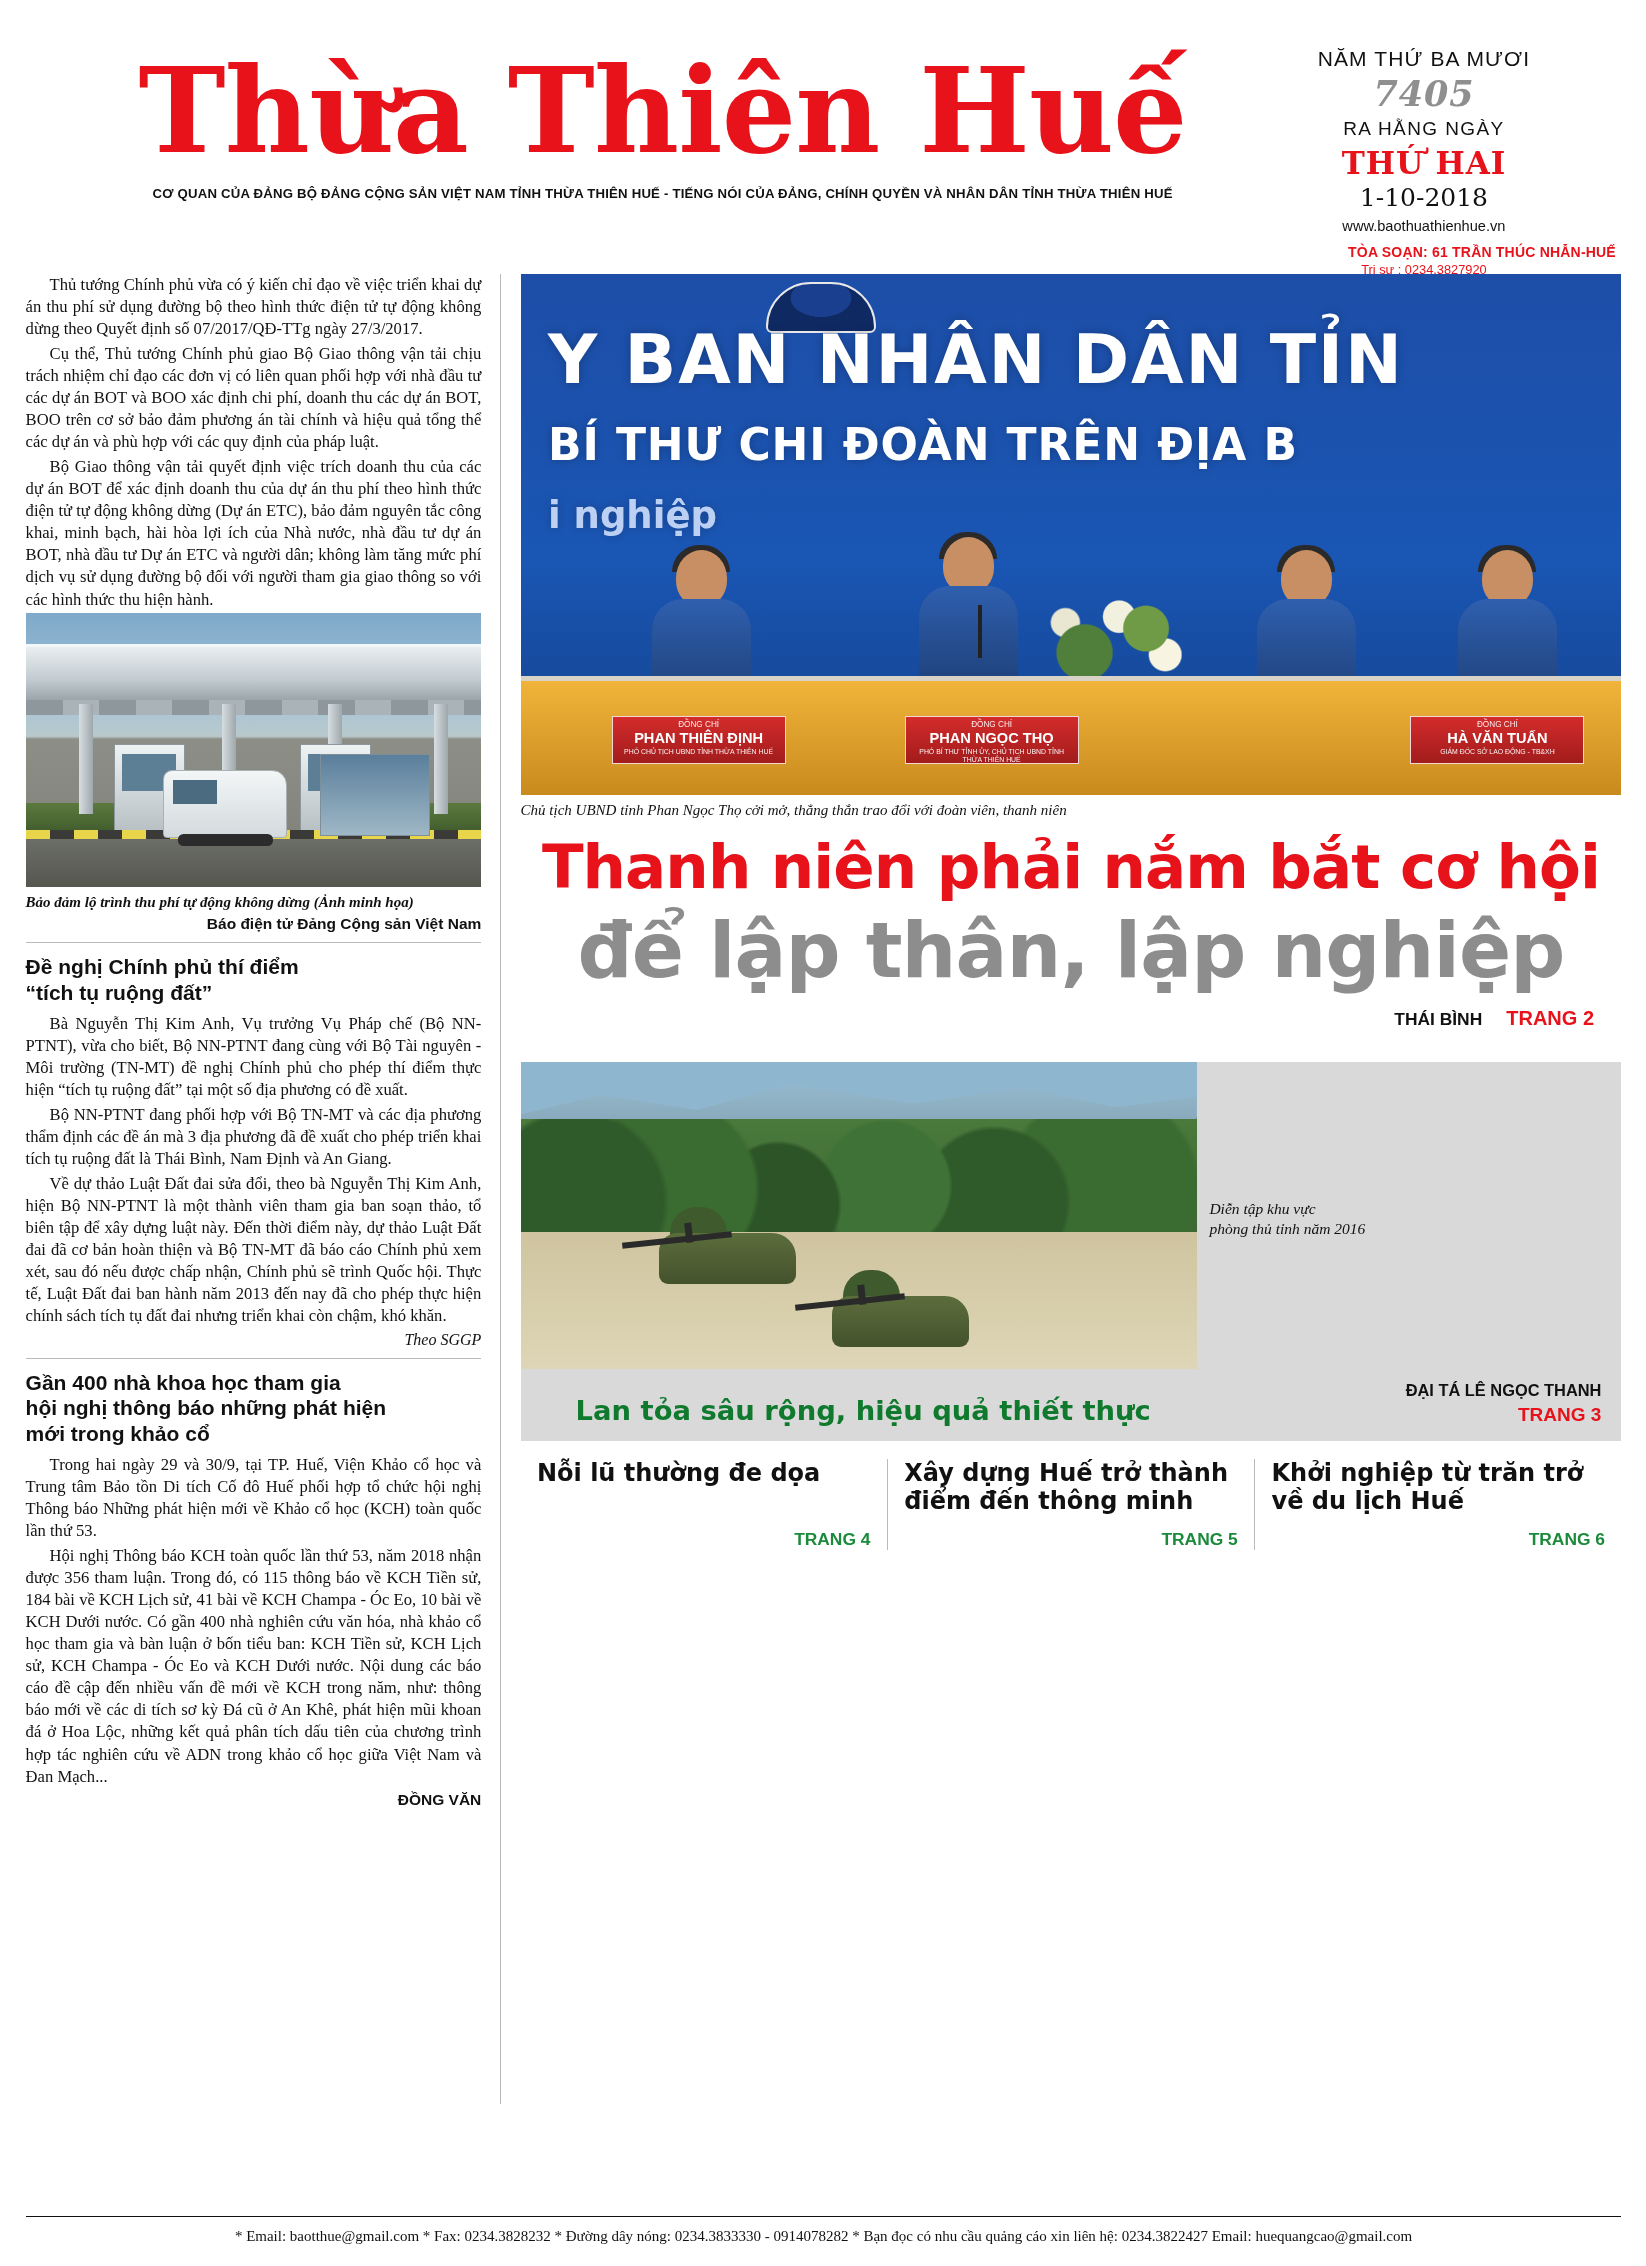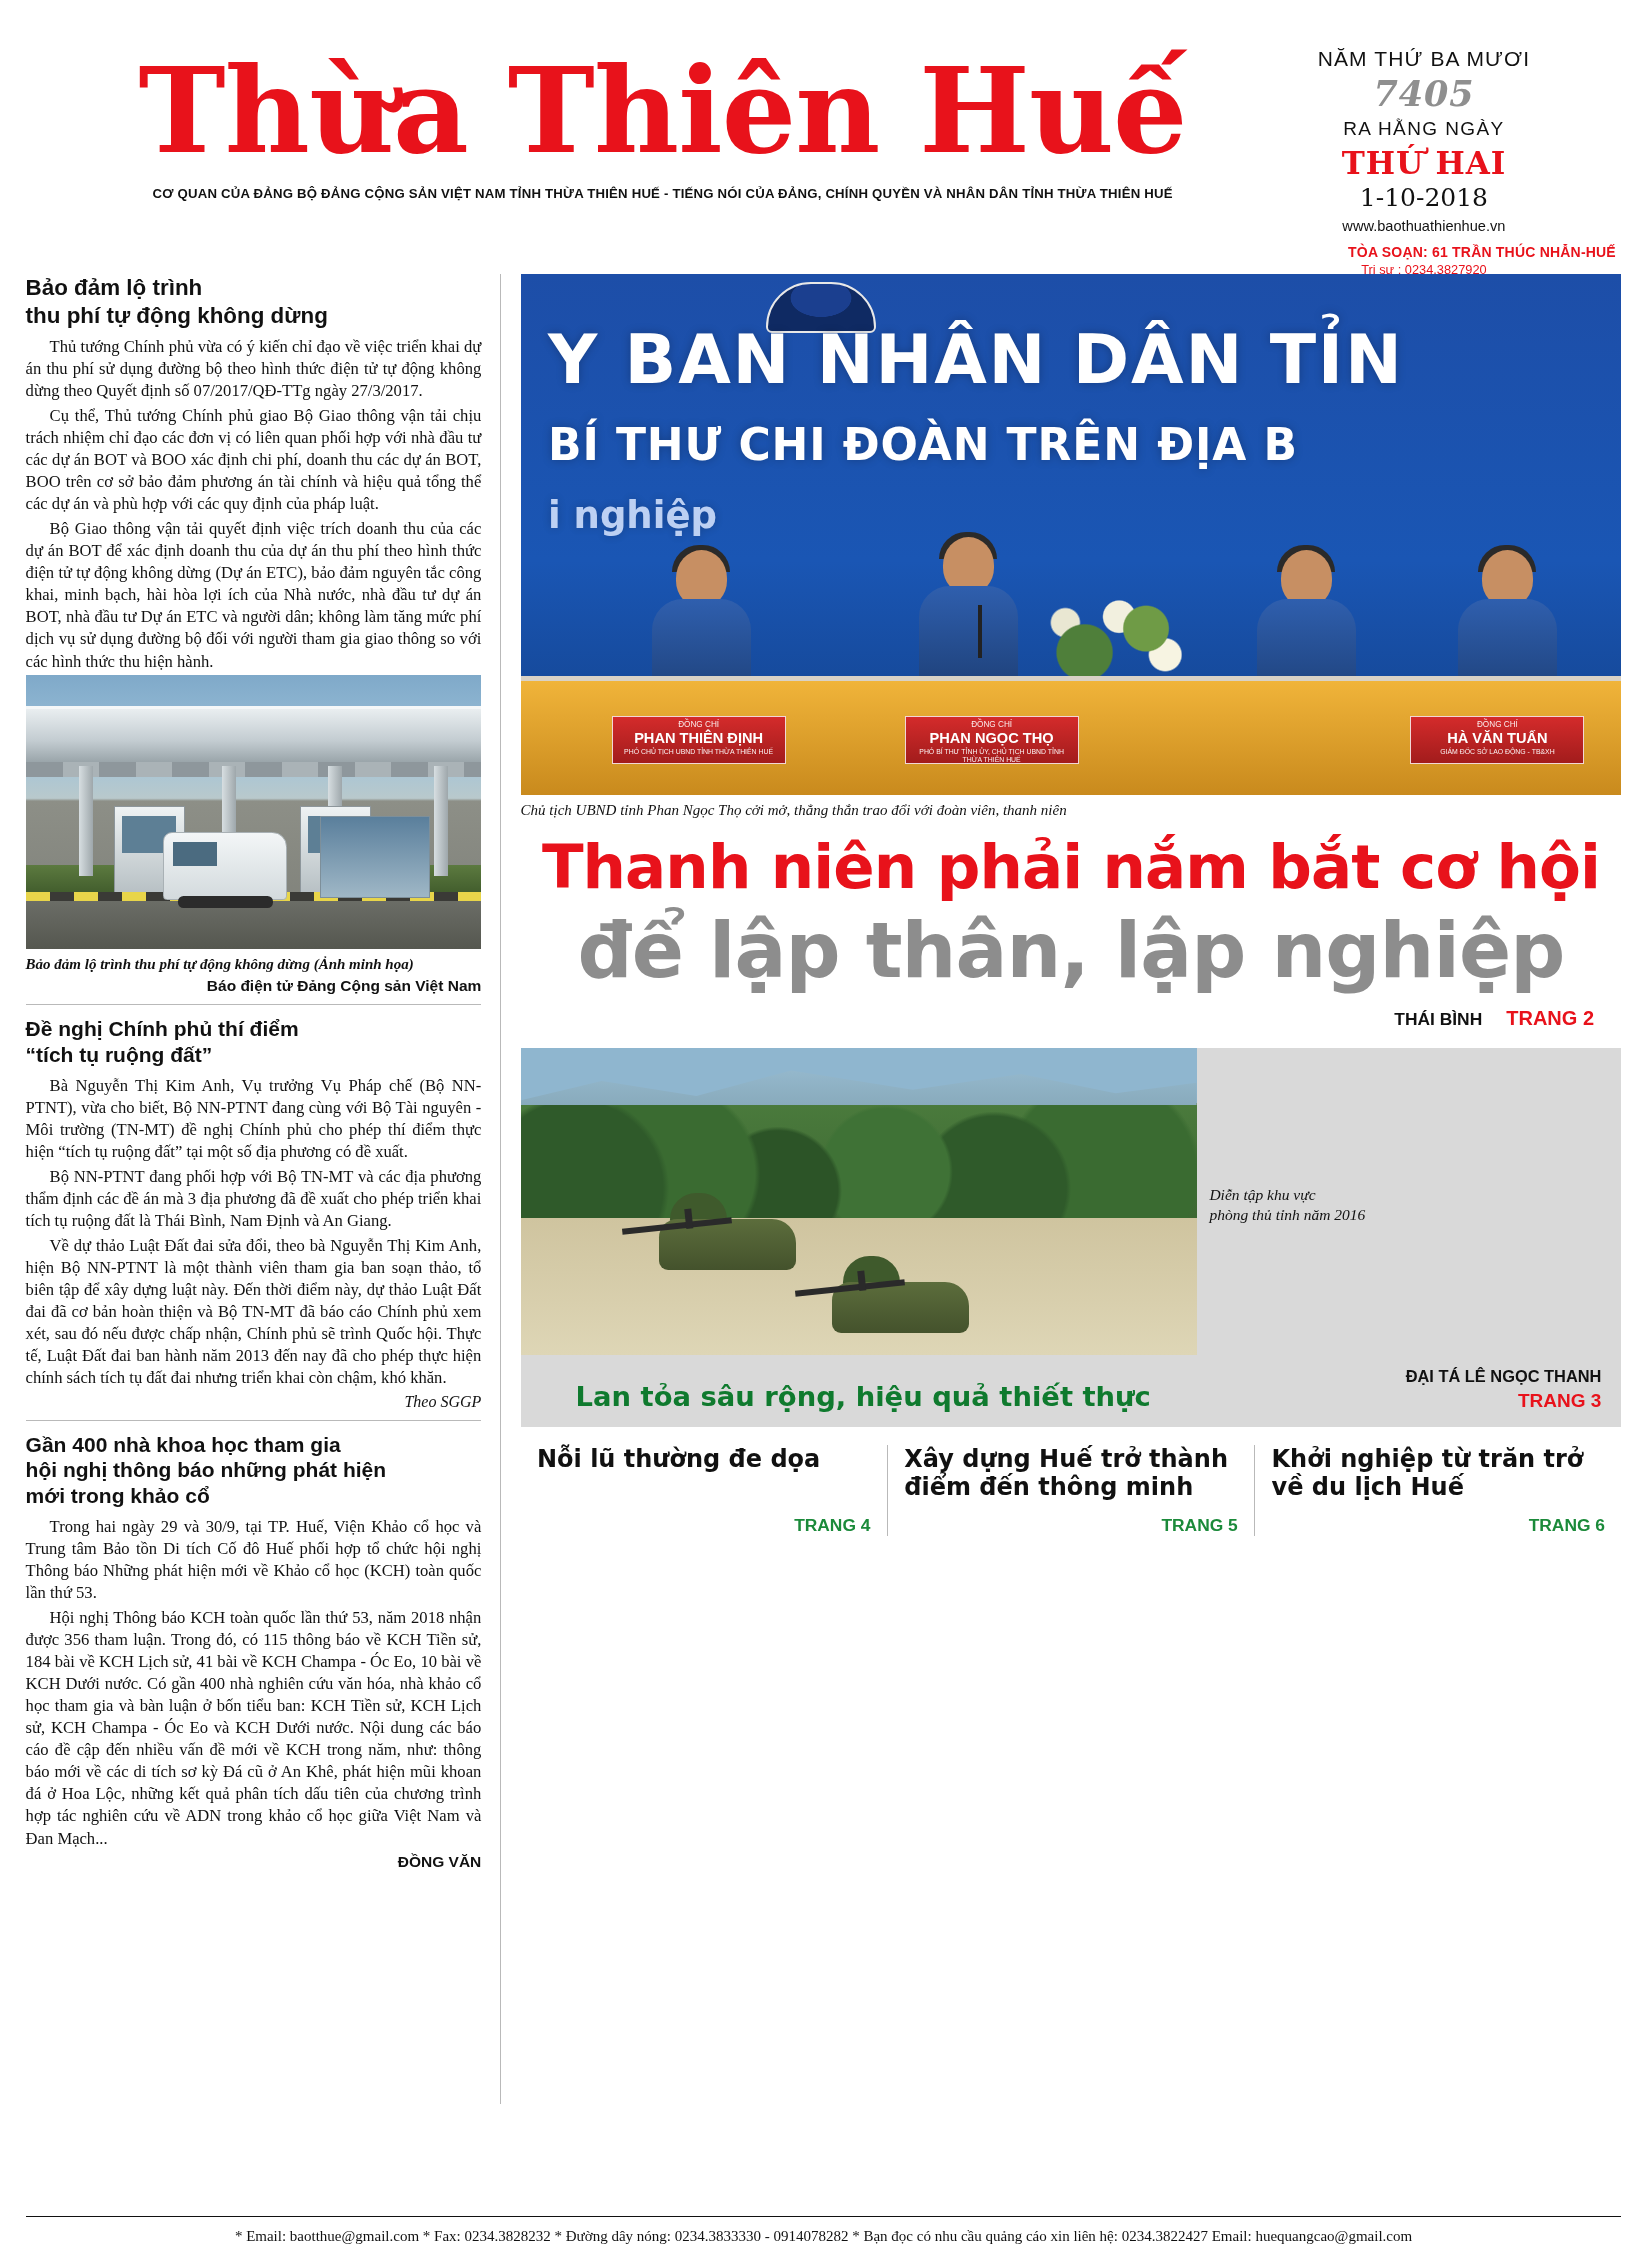--- a/index.html
+++ b/index.html
@@ -399,21 +399,21 @@
   .page-ref {
     font-family: "Liberation Sans", sans-serif;
     font-weight: bold;
     font-size: 20px;
     color: #e8121b;
   }
 
   
   .drill-wrap {
     position: relative;
-    margin-top: 18px;
+    margin-top: 32px;
     background: #d9d9d9;
     padding: 0 0 0 0;
     display: flex;
   }
   .drill-left {
     width: 676px;
     position: relative;
   }
   .drill-right {
     flex: 1;
@@ -514,24 +514,20 @@
       <div class="mr-addr">TÒA SOẠN: 61 TRẦN THÚC NHẪN-HUẾ</div>
       <div class="mr-phone">Trị sự : 0234.3827920</div>
     </div>
   </div>
 
   <div class="content">
 
     <div class="col-left">
 
       <div>
-        <h2 class="headline">
-          <span>Bảo đảm lộ trình</span><br>
-          <span>thu phí tự động không dừng</span>
-        </h2>
         <p class="body">Thủ tướng Chính phủ vừa có ý kiến chỉ đạo về việc triển khai dự án thu phí sử dụng đường bộ theo hình thức điện tử tự động không dừng theo Quyết định số 07/2017/QĐ-TTg ngày 27/3/2017.</p>
         <p class="body">Cụ thể, Thủ tướng Chính phủ giao Bộ Giao thông vận tải chịu trách nhiệm chỉ đạo các đơn vị có liên quan phối hợp với nhà đầu tư các dự án BOT và BOO xác định chi phí, doanh thu các dự án BOT, BOO trên cơ sở bảo đảm phương án tài chính và hiệu quả tổng thể các dự án và phù hợp với các quy định của pháp luật.</p>
         <p class="body">Bộ Giao thông vận tải quyết định việc trích doanh thu của các dự án BOT để xác định doanh thu của dự án thu phí theo hình thức điện tử tự động không dừng (Dự án ETC), bảo đảm nguyên tắc công khai, minh bạch, hài hòa lợi ích của Nhà nước, nhà đầu tư dự án BOT, nhà đầu tư Dự án ETC và người dân; không làm tăng mức phí dịch vụ sử dụng đường bộ đối với người tham gia giao thông so với các hình thức thu hiện hành.</p>
 
         <div class="photo photo-toll">
           <div class="toll-green"></div>
           <div class="toll-green r"></div>
           <div class="toll-canopy"></div>
           <div class="toll-pillar" style="left:53px"></div>
           <div class="toll-pillar" style="left:196px"></div>

